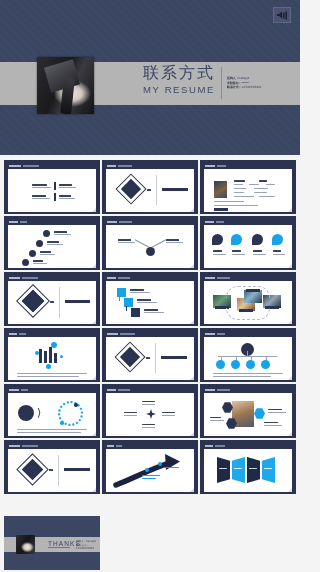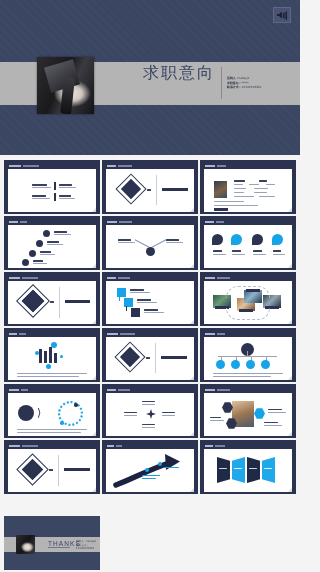--- a/index.html
+++ b/index.html
@@ -182,21 +182,22 @@
 <div class="hero">
   <div class="hero-band"></div>
 
   <div class="hero-photo">
     <span class="suit"></span>
     <span class="collar"></span>
     <span class="tie"></span>
   </div>
 
   <div class="hero-titles">
-    <div class="hero-cn">求职意向</div>
+    <div class="hero-cn">联系方式</div>
+    <div class="hero-en">MY RESUME</div>
   </div>
 
   <div class="hero-divider"></div>
 
   <div class="hero-meta">
     <div><b>应聘人：</b><span>kakapjt</span></div>
     <div><b>求职意向：</b><span>*****</span></div>
     <div><b>联系方式：</b><span>12345678901</span></div>
   </div>
 

